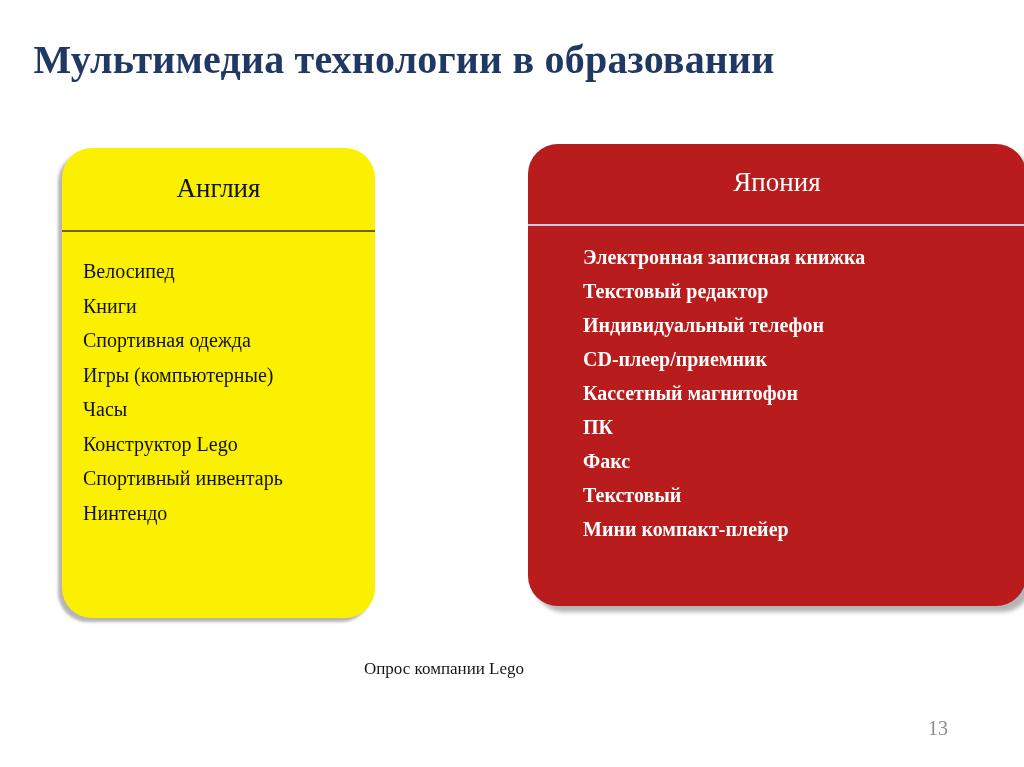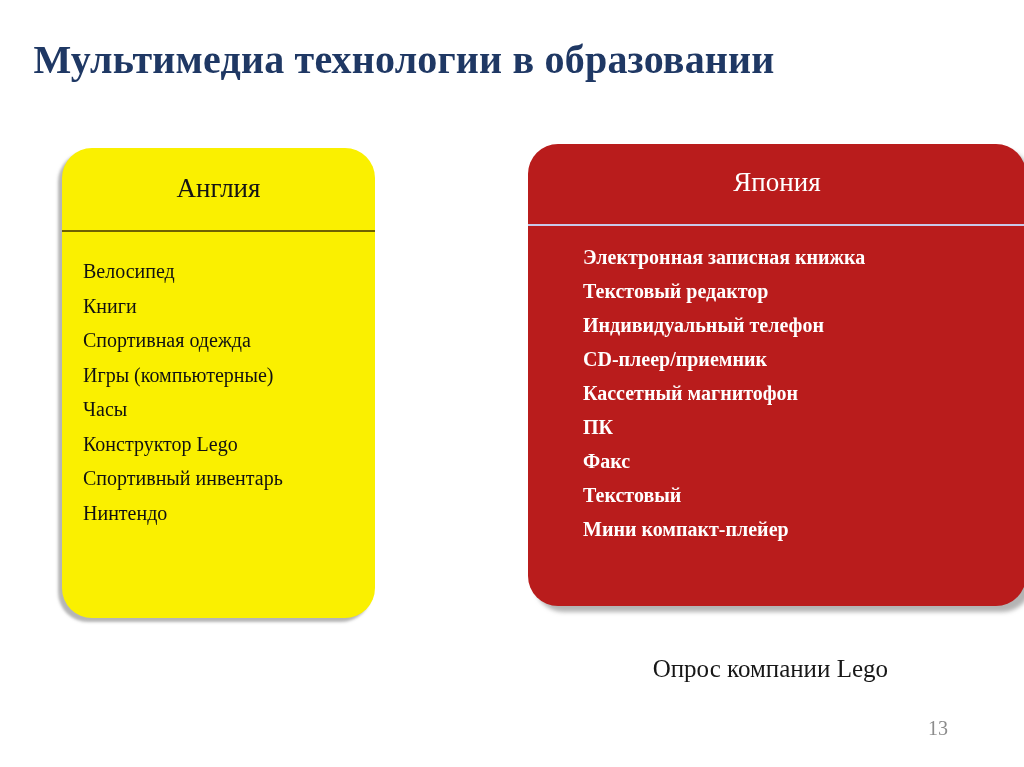--- a/index.html
+++ b/index.html
@@ -116,23 +116,23 @@
     line-height: 34px;
     font-weight: bold;
   }
 
   
   .caption {
     position: absolute;
     left: 0;
     top: 655px;
     width: 888px;
-    text-align: right;
+    text-align: center;
     font-family: "Liberation Serif", serif;
-    font-size: 25px;
+    font-size: 17px;
     line-height: 28px;
     color: #171717;
     white-space: nowrap;
   }
 
   
   .page-number {
     position: absolute;
     right: 76px;
     top: 719px;

